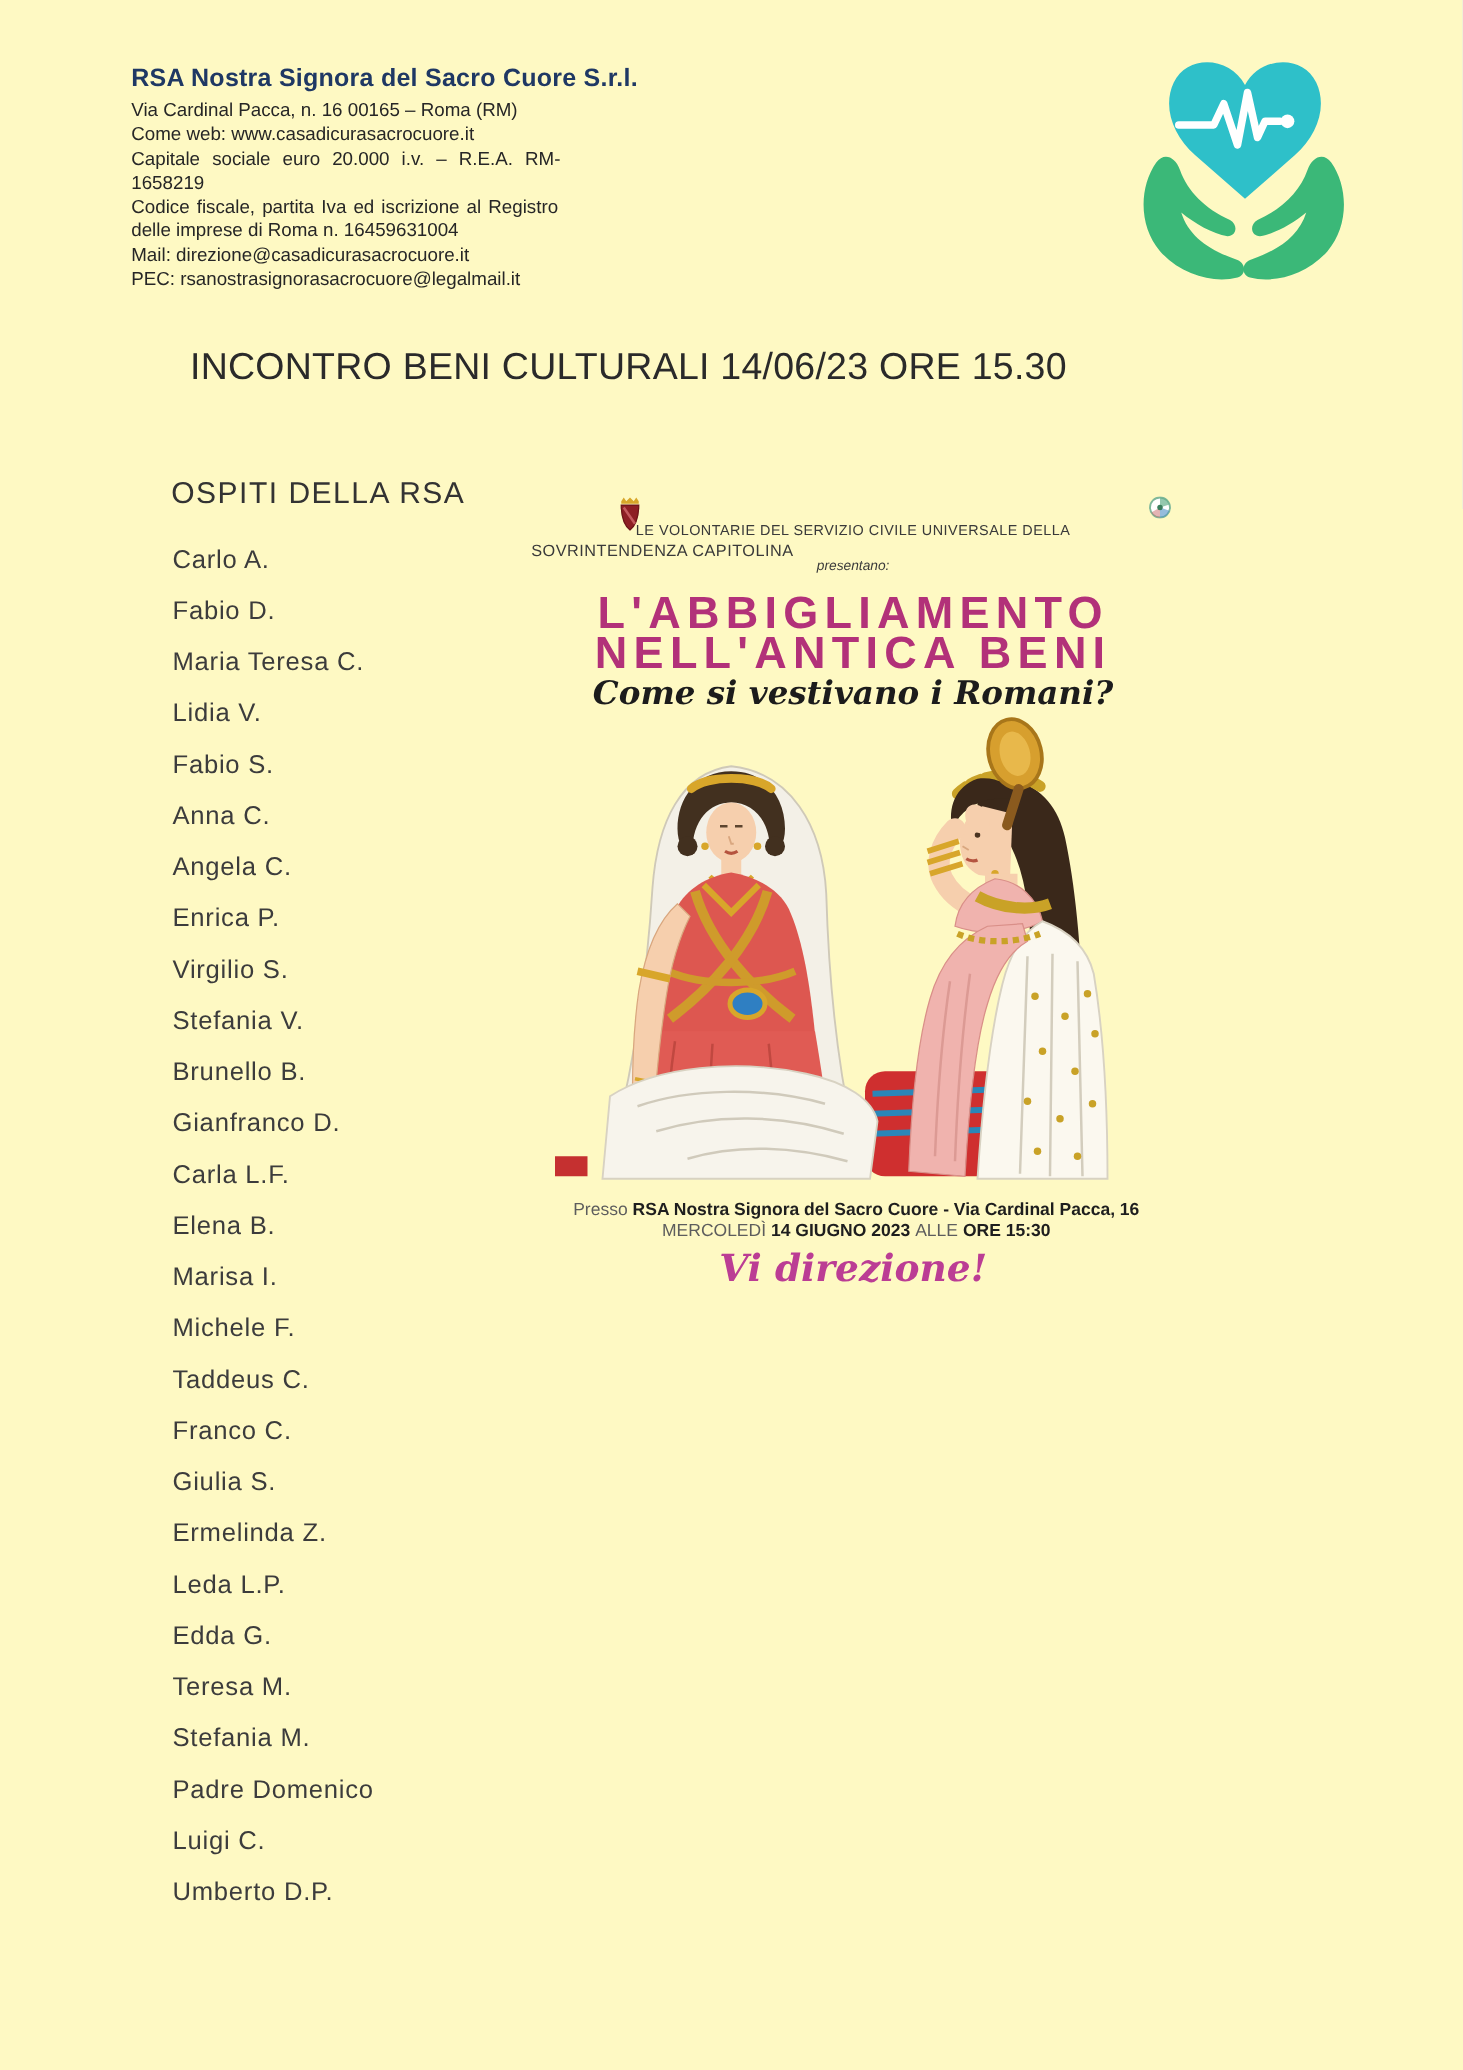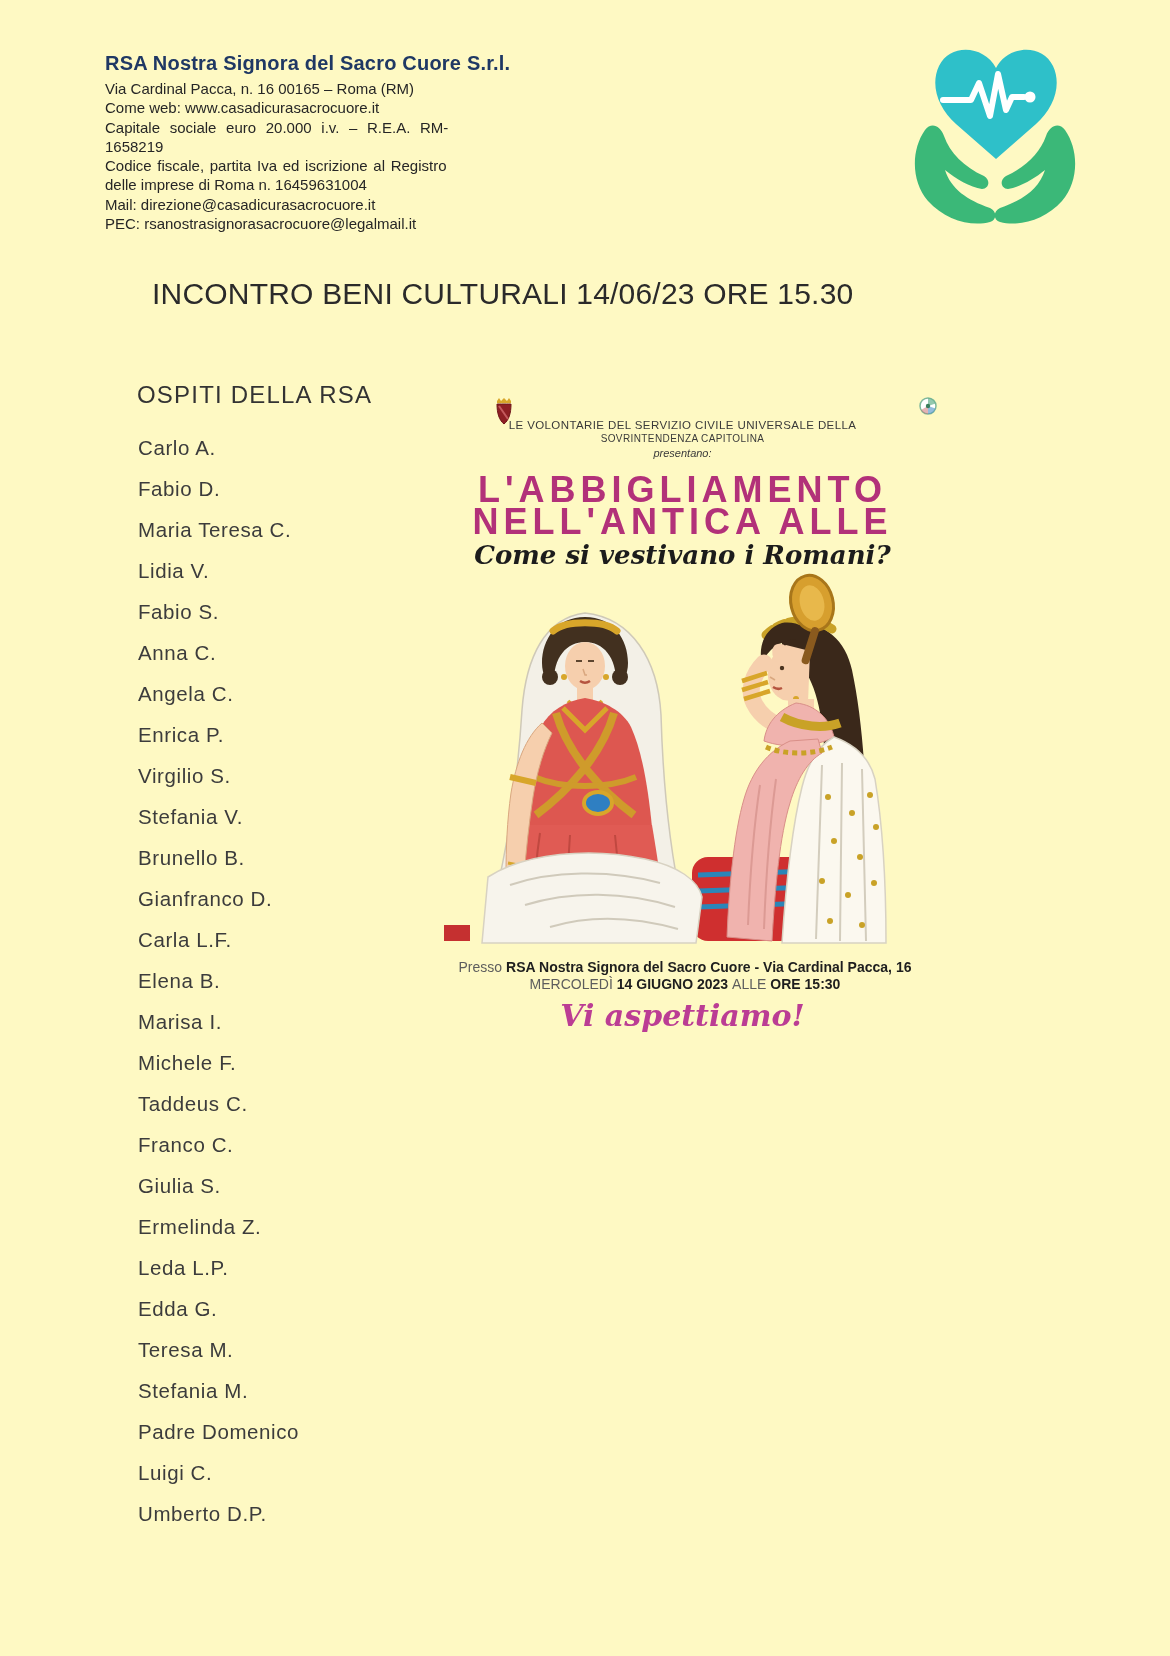--- a/index.html
+++ b/index.html
@@ -19,21 +19,21 @@
   .doc-title { position:absolute; left:152px; top:277px; font-size:30px; color:#2a2a2a; letter-spacing:0.2px; white-space:nowrap; }
   
   .guests-heading { position:absolute; left:137px; top:381px; font-size:24px; color:#333333; letter-spacing:1.2px; white-space:nowrap; }
   .guest-list { position:absolute; left:138px; top:427px; }
   .guest { height:41px; line-height:41px; font-size:20.5px; color:#3c3c3c; letter-spacing:0.6px; white-space:nowrap; }
   
   .flyer { position:absolute; left:425px; top:368px; width:515px; height:680px; }
   .shield-icon { position:absolute; left:70px; top:27px; width:18px; height:31px; }
   .scu-icon { position:absolute; left:494px; top:29px; width:18px; height:18px; }
   .presenter1 { position:absolute; top:51px; left:0; width:100%; text-align:center; font-size:11.5px; color:#3a3a3a; letter-spacing:0.4px; white-space:nowrap; }
-  .presenter2 { position:absolute; top:65px; left:0; width:100%; text-align:center; font-size:10px; color:#3a3a3a; letter-spacing:0.4px; }
+  .presenter2 { position:absolute; top:65px; left:0; width:100%; text-align:left; font-size:13px; color:#3a3a3a; letter-spacing:0.4px; }
   .presentano { position:absolute; top:79px; left:0; width:100%; text-align:center; font-size:11px; font-style:italic; color:#3a3a3a; }
   .flyer-title1 { position:absolute; top:101px; left:0; width:100%; text-align:center; font-size:36px; font-weight:800; color:#b23179; letter-spacing:5px; white-space:nowrap; }
   .flyer-title2 { position:absolute; top:133px; left:0; width:100%; text-align:center; font-size:36px; font-weight:800; color:#b23179; letter-spacing:5px; white-space:nowrap; }
   .flyer-subtitle { position:absolute; top:172px; left:0; width:100%; text-align:center;
     font-family:"DejaVu Serif", serif; font-style:italic; font-weight:bold; font-size:26px; color:#1c1c1c; white-space:nowrap; }
   .illustration { position:absolute; left:5px; top:197px; width:510px; height:380px; }
   .venue-line { position:absolute; top:591px; left:-20px; width:560px; text-align:center; font-size:14px; color:#5d5d5d; white-space:nowrap; }
   .venue-line b, .date-line b { color:#1e1e1e; }
   .date-line { position:absolute; top:608px; left:-20px; width:560px; text-align:center; font-size:14px; color:#5d5d5d; white-space:nowrap; }
   .seg { margin-right:4px; }
@@ -119,21 +119,21 @@
         <path d="M2 13 A8 8 0 0 0 9 17 L9 9 Z" fill="#c96a6a" opacity="0.5"></path>
         <circle cx="9" cy="9" r="2.2" fill="#3a7d5c"></circle>
       </svg>
     </div>
 
     <div class="presenter1">LE VOLONTARIE DEL SERVIZIO CIVILE UNIVERSALE DELLA</div>
     <div class="presenter2">SOVRINTENDENZA CAPITOLINA</div>
     <div class="presentano">presentano:</div>
 
     <div class="flyer-title1">L'ABBIGLIAMENTO</div>
-    <div class="flyer-title2">NELL'ANTICA ALLE</div>
+    <div class="flyer-title2">NELL'ANTICA BENI</div>
     <div class="flyer-subtitle">Come si vestivano i Romani?</div>
 
     <div class="illustration">
       <svg width="510" height="380" viewBox="0 0 510 380" xmlns="http://www.w3.org/2000/svg">
 
         <rect x="262" y="292" width="124" height="84" rx="16" fill="#cf2f2f"></rect>
         <path d="M268 310 L382 306 M268 326 L382 322 M268 342 L382 338" stroke="#2b86b8" stroke-width="5"></path>
         <rect x="14" y="360" width="26" height="16" fill="#c53030"></rect>
 
         <path d="M155 48 C 115 53, 96 92, 92 145 C 87 225, 76 290, 62 345 L 105 360 C 112 300, 116 250, 117 205 L 197 205 C 199 255, 206 310, 218 355 L 252 340 C 240 285, 233 220, 231 150 C 228 95, 202 53, 155 48 Z" fill="#f3f0e7" stroke="#cfc9b8" stroke-width="1.5"></path>
@@ -228,16 +228,16 @@
         <path d="M336 182 C 354 190, 382 190, 402 182" fill="none" stroke="#c9a227" stroke-width="5" stroke-dasharray="5 4"></path>
       </svg>
     </div>
 
     <div class="venue-line">
       <span class="seg">Presso</span><b class="seg">RSA Nostra Signora del Sacro Cuore - Via Cardinal Pacca, 16</b>
     </div>
     <div class="date-line">
       <span class="seg">MERCOLEDÌ</span><b class="seg">14 GIUGNO 2023</b><span class="seg">ALLE</span><b class="seg">ORE 15:30</b>
     </div>
-    <div class="closing-line">Vi aspettiamo!</div>
+    <div class="closing-line">Vi direzione!</div>
   </div>
 
 </div>
 
 </body></html>

